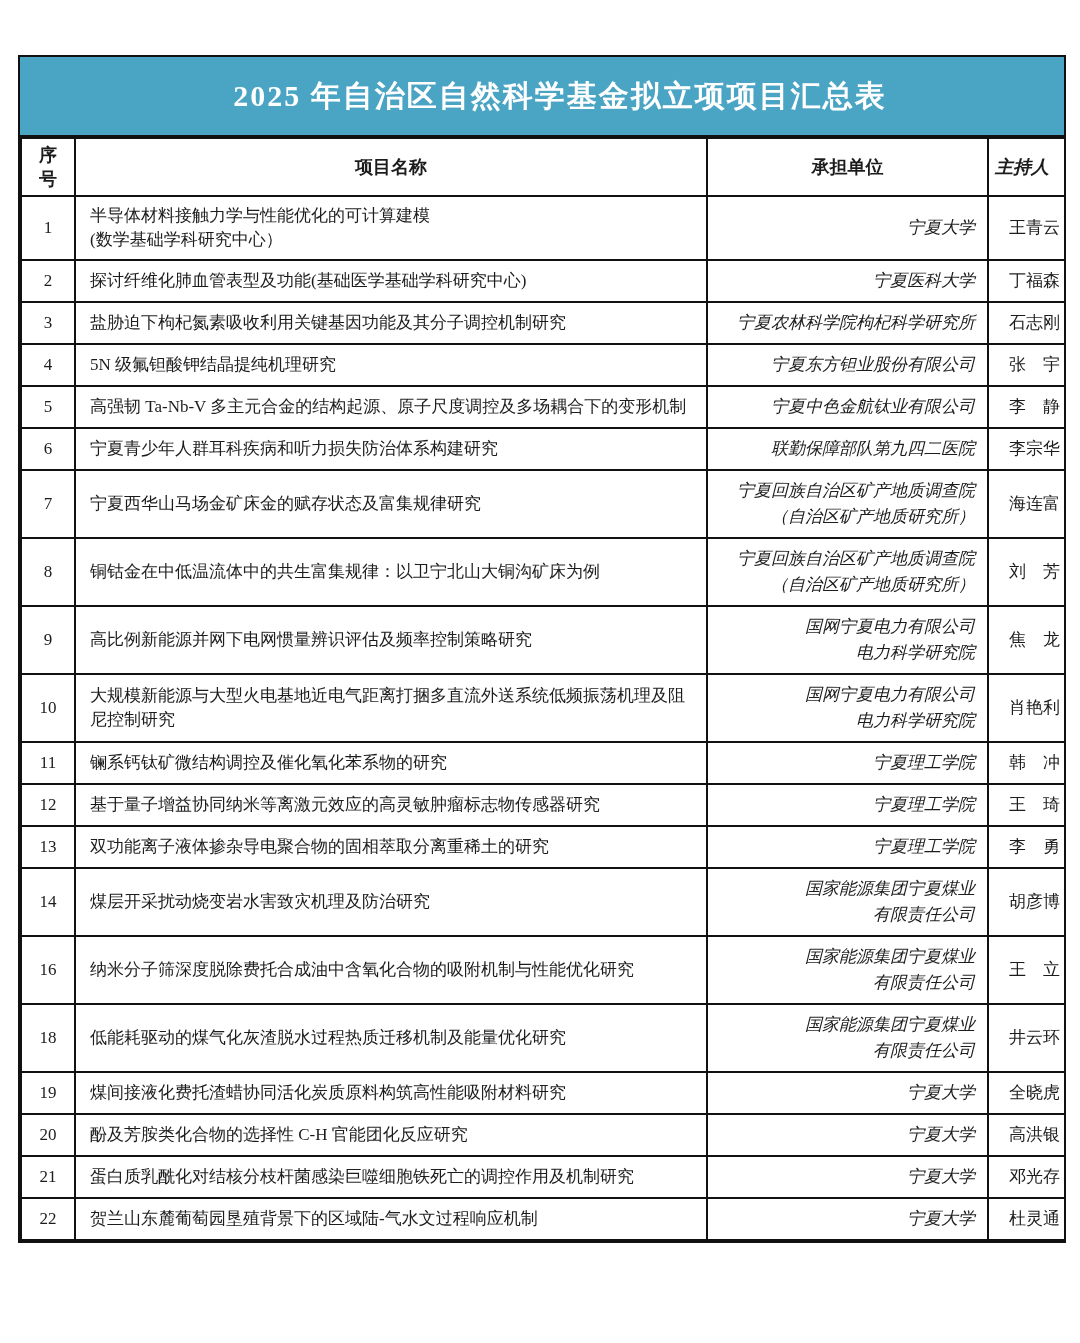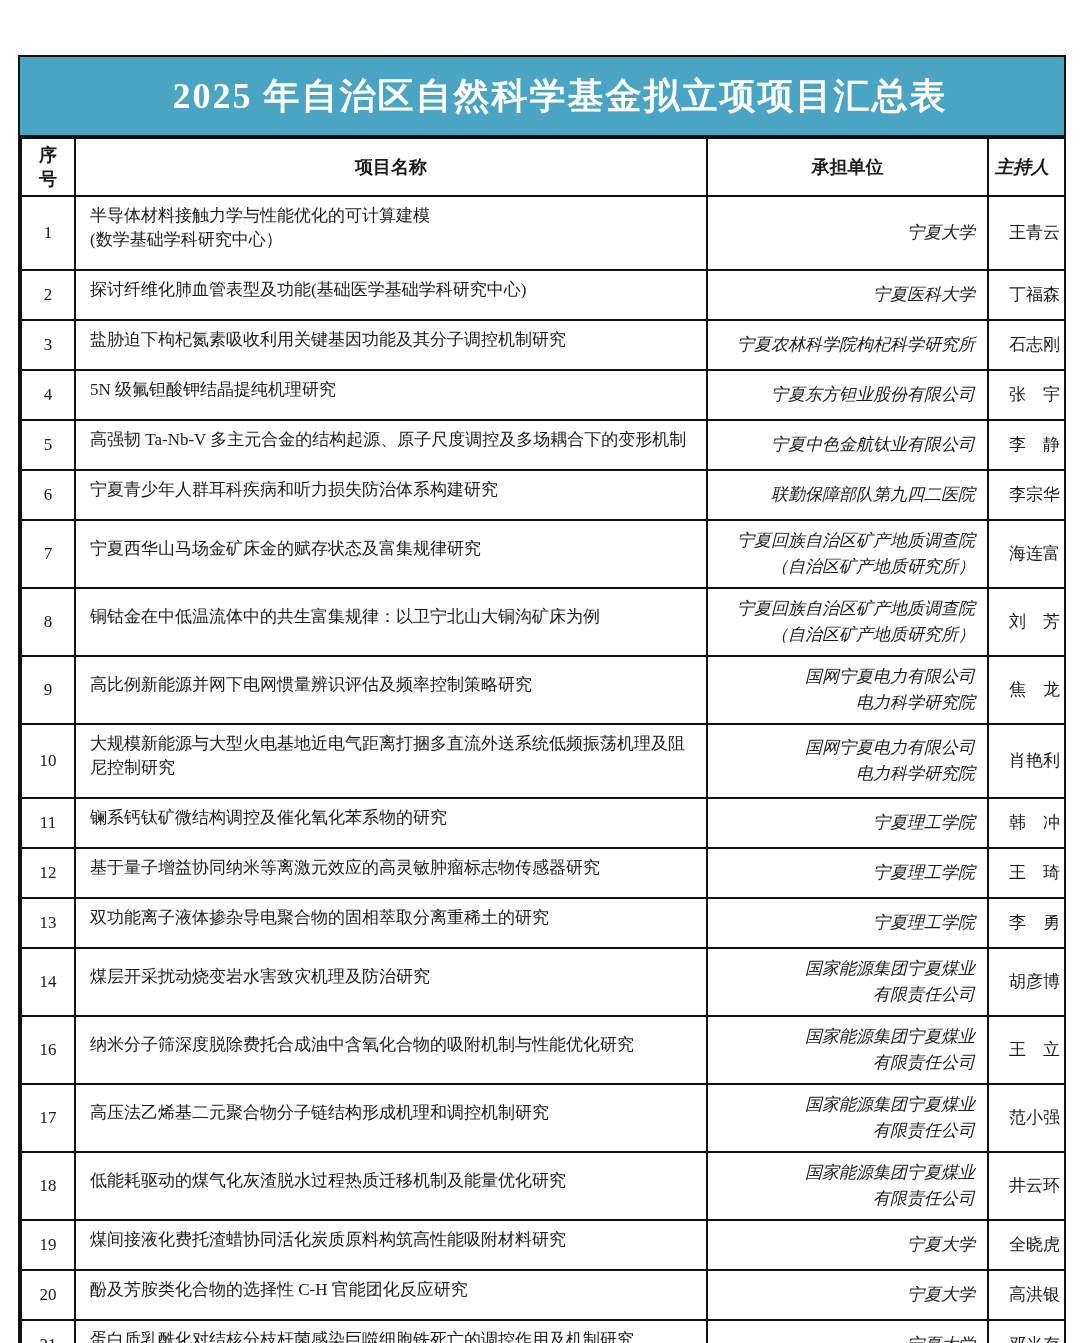--- a/index.html
+++ b/index.html
@@ -20,21 +20,21 @@
     left: 18px;
     top: 55px;
     width: 1044px;
     border: 2px solid #111;
   }
   .title-bar {
     height: 78px;
     display: flex;
     align-items: center;
     justify-content: center;
-    font-size: 36px;
+    font-size: 30px;
     font-weight: bold;
     letter-spacing: 2px;
     border-bottom: 2px solid #111;
     background: #4aa4c3;
     color: #ffffff;
     padding-left: 36px;
   }
   table.grid {
     width: 100%;
     border-collapse: collapse;
@@ -64,21 +64,21 @@
   }
   th.h-name, th.h-unit { text-align: center; padding-left: 14px; }
   th.h-pi { text-align: left; padding-left: 8px; font-style: italic; }
   td.c-index {
     text-align: center;
     padding: 7px 2px;
     line-height: 24px;
   }
   td.c-name {
     text-align: left;
-    padding: 7px 10px 17px 14px;
+    padding: 7px 10px 7px 14px;
     line-height: 24px;
     white-space: pre-line;
   }
   td.c-unit {
     text-align: right;
     padding: 7px 12px 7px 12px;
     line-height: 26px;
     white-space: pre-line;
     font-style: italic;
   }
@@ -220,27 +220,20 @@
 
 
   <tr>
     <td class="c-index">16</td>
     <td class="c-name">纳米分子筛深度脱除费托合成油中含氧化合物的吸附机制与性能优化研究</td>
     <td class="c-unit">国家能源集团宁夏煤业
 有限责任公司</td>
     <td class="c-pi">王　立</td>
   </tr>
 
-  <tr>
-    <td class="c-index">17</td>
-    <td class="c-name">高压法乙烯基二元聚合物分子链结构形成机理和调控机制研究</td>
-    <td class="c-unit">国家能源集团宁夏煤业
-有限责任公司</td>
-    <td class="c-pi">范小强</td>
-  </tr>
 
   <tr>
     <td class="c-index">18</td>
     <td class="c-name">低能耗驱动的煤气化灰渣脱水过程热质迁移机制及能量优化研究</td>
     <td class="c-unit">国家能源集团宁夏煤业
 有限责任公司</td>
     <td class="c-pi">井云环</td>
   </tr>
 
   <tr>

